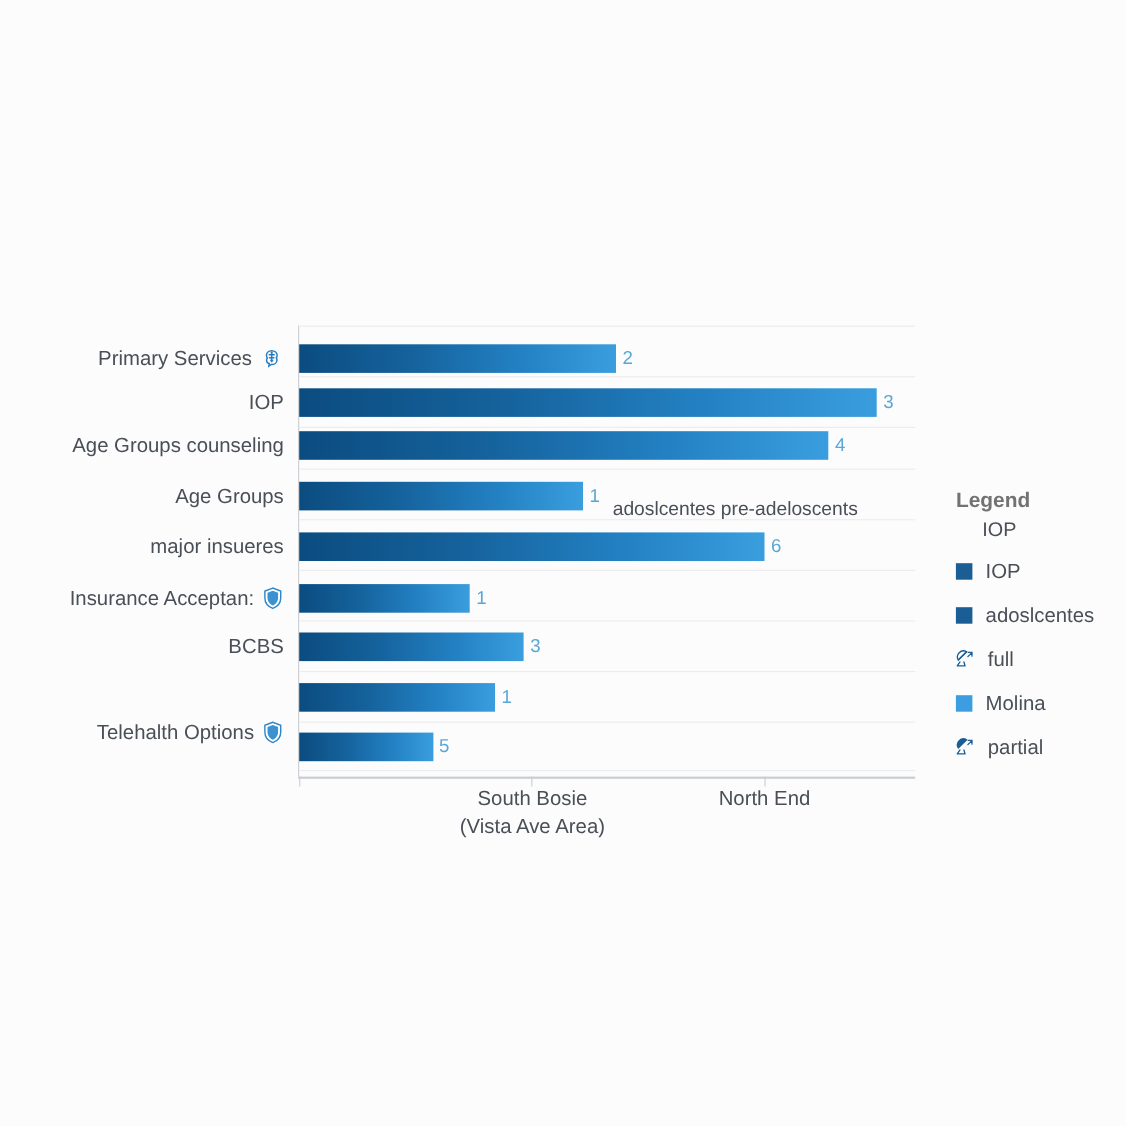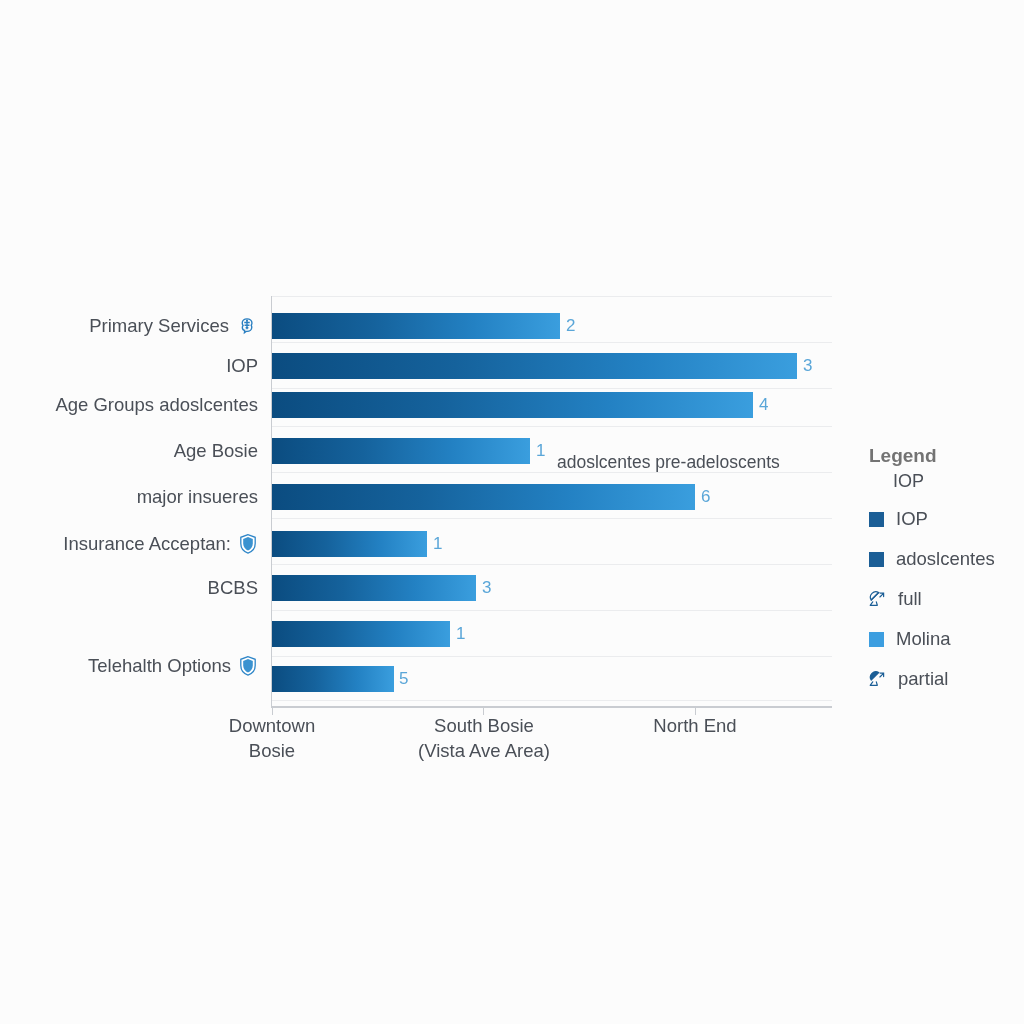--- a/index.html
+++ b/index.html
@@ -211,25 +211,25 @@
         <circle cx="12" cy="6.1" r="1.1" fill="#2a7fc1" stroke="none"></circle>
       </svg>
     </span>
   </div>
 
   <div class="cat-label" style="top:353px">
     <span class="txt">IOP</span>
   </div>
 
   <div class="cat-label" style="top:392px">
-    <span class="txt">Age Groups  adoslcentes</span>
+    <span class="txt">Age Groups  counseling</span>
   </div>
 
   <div class="cat-label" style="top:438px">
-    <span class="txt">Age Bosie</span>
+    <span class="txt">Age Groups</span>
   </div>
 
   <div class="cat-label" style="top:484px">
     <span class="txt">major insueres</span>
   </div>
 
   <div class="cat-label" style="top:531px">
     <span class="txt">Insurance Acceptan:</span>
     <span class="cat-icon">
       <svg width="20" height="22" viewBox="0 0 20 22" fill="none">
@@ -246,24 +246,20 @@
   <div class="cat-label" style="top:653px">
     <span class="txt">Telehalth Options</span>
     <span class="cat-icon">
       <svg width="20" height="22" viewBox="0 0 20 22" fill="none">
         <path d="M10 1.6 2.8 4.3v6.2c0 4.5 3 8.1 7.2 9.6 4.2-1.5 7.2-5.1 7.2-9.6V4.3L10 1.6z" fill="#ffffff" stroke="#2f86c8" stroke-width="1.3"></path>
         <path d="M10 4.1 5.2 5.9v4.6c0 3.3 2.1 5.9 4.8 7 2.7-1.1 4.8-3.7 4.8-7V5.9L10 4.1z" fill="#3a92d0"></path>
       </svg>
     </span>
   </div>
 
-  <div class="xlab" style="left:182px; top:713px; width:180px">
-    <span>Downtown</span>
-    <span>Bosie</span>
-  </div>
   <div class="xlab" style="left:378px; top:713px; width:212px">
     <span>South Bosie</span>
     <span>(Vista Ave Area)</span>
   </div>
   <div class="xlab" style="left:605px; top:713px; width:180px">
     <span>North End</span>
     <span></span>
   </div>
 
   <div class="legend">

